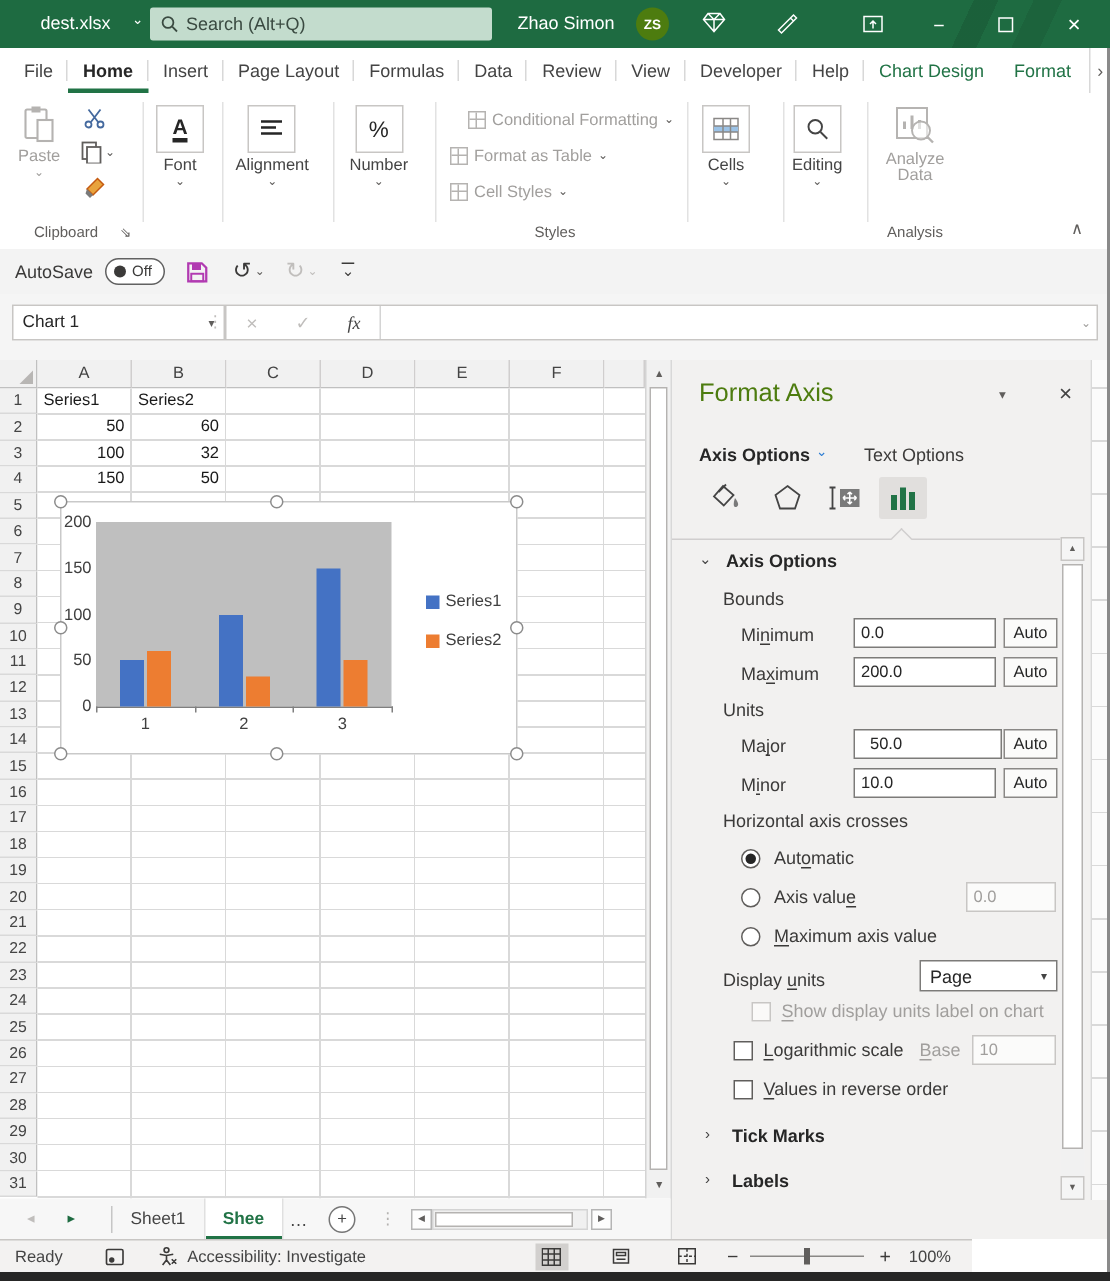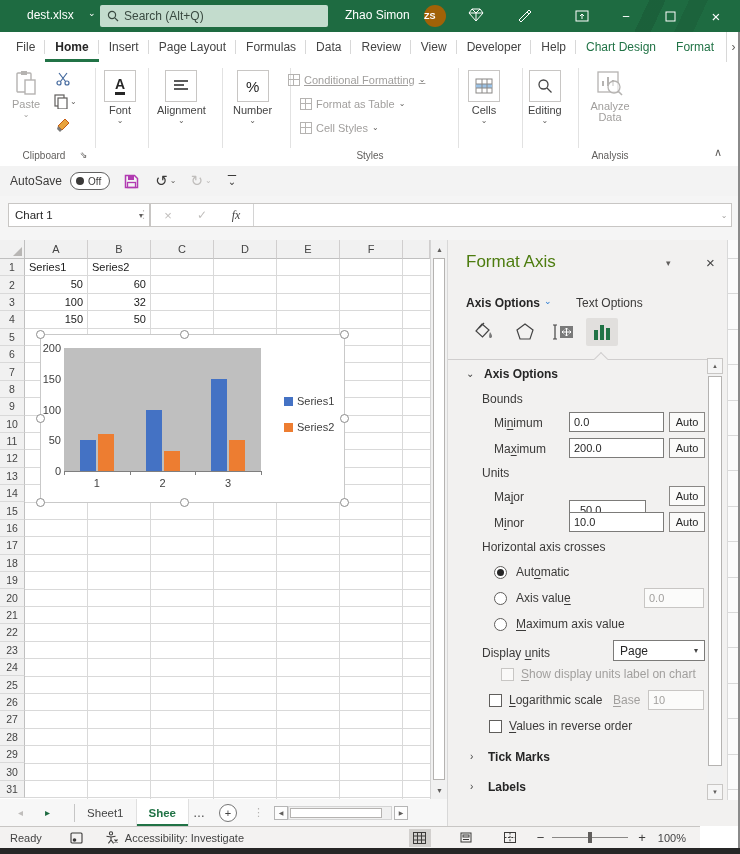--- a/index.html
+++ b/index.html
@@ -10,22 +10,22 @@
   
   #titlebar{position:absolute;left:0;top:0;width:740px;height:32px;background:#1e6b41;color:#fff}
   #titlebar .art{position:absolute;right:0;top:0;width:220px;height:32px;
      background:linear-gradient(115deg,transparent 55%,rgba(0,0,0,.10) 55%,rgba(0,0,0,.10) 62%,transparent 62%),
                 linear-gradient(115deg,transparent 72%,rgba(0,0,0,.08) 72%,rgba(0,0,0,.08) 80%,transparent 80%)}
   #search-pill{position:absolute;left:100px;top:5px;width:228px;height:22px;background:#c3dccd;
      border-radius:2px;display:flex;align-items:center;gap:8px;padding-left:24px;box-sizing:border-box;
      color:#3a4a41;font-size:12px}
   .tb-txt{font-size:12px;color:#fff}
   .winbtn{position:absolute;top:0;width:44px;height:32px;display:flex;align-items:center;justify-content:center;color:#fff;font-size:13px}
-  #avatar{position:absolute;left:424px;top:5px;width:22px;height:22px;border-radius:50%;background:#a16207;
-     color:#fff;font-size:9px;display:flex;align-items:center;justify-content:flex-start;font-weight:700}
+  #avatar{position:absolute;left:424px;top:5px;width:22px;height:22px;border-radius:50%;background:#4d7c0f;
+     color:#fff;font-size:9px;display:flex;align-items:center;justify-content:center;font-weight:700}
   
   #tabrow{position:absolute;left:0;top:32px;width:740px;height:30px;background:#fff;display:flex;align-items:stretch}
   .rtab{position:relative;display:flex;align-items:center;padding:0 10px;font-size:12px;color:#444;cursor:default;white-space:nowrap}
   .rtab.sep::after{content:"";position:absolute;right:0;top:8px;width:1px;height:14px;background:#d8d8d8}
   .rtab.active{color:#262626;font-weight:700;box-shadow:inset 0 -3px 0 #217346}
   .rtab.ctx{color:#217346}
   #tab-overflow{margin-left:2px;width:22px;display:flex;align-items:center;justify-content:center;color:#605e5c;font-size:12px;border-left:1px solid #d8d8d8}
   
   #ribbon{position:absolute;left:0;top:62px;width:740px;height:104px;background:#fff;border-bottom:1px solid #d4d4d4}
   .gsep{position:absolute;top:6px;width:1px;height:80px;background:#e2e2e2}
@@ -94,21 +94,21 @@
   #sliver{position:absolute;left:727px;top:240px;width:11px;height:560px;background:#fbfbfb;border-left:1px solid #d9d9d9;box-sizing:border-box;
      background-image:repeating-linear-gradient(to bottom,transparent 0,transparent 18px,#d9d9d9 18px,#d9d9d9 19px,transparent 19px,transparent 35.4px)}
   #rightedge{position:absolute;left:738px;top:32px;width:2px;height:816px;background:#8a8a8a}
   
   #sheetbar{position:absolute;left:0;top:799px;width:447px;height:27px;background:#f7f7f7;display:flex;align-items:center}
   .stab{height:27px;display:flex;align-items:center;padding:0 12px;font-size:11.5px;color:#444}
   .stab.active{background:#fff;color:#217346;font-weight:700;box-shadow:inset 0 -2px 0 #217346;border-left:1px solid #e0e0e0;border-right:1px solid #e0e0e0}
   #plusbtn{width:16px;height:16px;border:1px solid #767676;border-radius:50%;display:flex;align-items:center;justify-content:center;font-size:11px;color:#444;background:#fff}
   .hsbtn{width:14px;height:14px;border:1px solid #b5b5b5;background:#fdfdfd;display:flex;align-items:center;justify-content:center;font-size:6px;color:#605e5c;box-sizing:border-box}
   
-  #statusbar{position:absolute;left:0;top:826px;width:700px;height:22px;background:#f3f2f1;border-top:1px solid #c8c6c4;box-sizing:border-box;
+  #statusbar{position:absolute;left:0;top:826px;width:648px;height:22px;background:#f3f2f1;border-top:1px solid #c8c6c4;box-sizing:border-box;
      display:flex;align-items:center;font-size:11px;color:#444}
   .viewic{width:22px;height:18px;display:flex;align-items:center;justify-content:center}
   #bottomedge{position:absolute;left:0;top:848px;width:740px;height:6px;background:#262626}
   svg{display:block}
 </style>
 </head>
 <body>
 
 <div id="app">
 
@@ -226,21 +226,21 @@
     <div class="bigbtn" style="left:233px">
       <span class="iconbox">
           <span style="font-size:15px;color:#262626">%</span>
         </span>
       <span>Number</span>
       <span class="chev">⌄</span>
     </div>
     <div class="gsep" style="left:290px"></div>
 
     <div id="styles-rows">
-        <div class="smallrow" style="left: 288px; top: 12px; text-decoration: underline;">
+        <div class="smallrow" style="left: 312px; top: 12px;">
           <span class="mini-ic"></span>
           <span>Conditional Formatting</span>
           <span class="chev">⌄</span>
         </div>
         <div class="smallrow" style="left: 300px; top: 36px;">
           <span class="mini-ic"></span>
           <span>Format as Table</span>
           <span class="chev">⌄</span>
         </div>
         <div class="smallrow" style="left: 300px; top: 60px;">
@@ -473,21 +473,21 @@
     <div class="pl" style="left:34px;top:152px">Bounds</div>
     <div class="pl" style="left:46px;top:176px">Mi<u>n</u>imum</div>
     <input class="pinput" style="left: 121px; top: 172px; width: 95px;" value="0.0">
     <div class="autobtn" style="left:221px;top:172px">Auto</div>
     <div class="pl" style="left:46px;top:202px">Ma<u>x</u>imum</div>
     <input class="pinput" style="left: 121px; top: 198px; width: 95px;" value="200.0">
     <div class="autobtn" style="left:221px;top:198px">Auto</div>
 
     <div class="pl" style="left:34px;top:226px">Units</div>
     <div class="pl" style="left:46px;top:250px">Ma<u>j</u>or</div>
-    <input class="pinput" style="left: 121px; top: 260px; width: 77px; padding-left: 10px;" value="50.0">
+    <input class="pinput" style="left: 121px; top: 246px; width: 99px; padding-left: 10px;" value="50.0">
     <div class="autobtn" style="left:221px;top:246px">Auto</div>
     <div class="pl" style="left:46px;top:276px">M<u>i</u>nor</div>
     <input class="pinput" style="left: 121px; top: 272px; width: 95px;" value="10.0">
     <div class="autobtn" style="left:221px;top:272px">Auto</div>
 
     <div class="pl" style="left:34px;top:300px">Horizontal axis crosses</div>
     <div class="radio sel" style="left:46px;top:326px"></div>
     <div class="pl" style="left:68px;top:325px">Aut<u>o</u>matic</div>
     <div class="radio" style="left:46px;top:352px"></div>
     <div class="pl" style="left:68px;top:351px">Axis valu<u>e</u></div>

